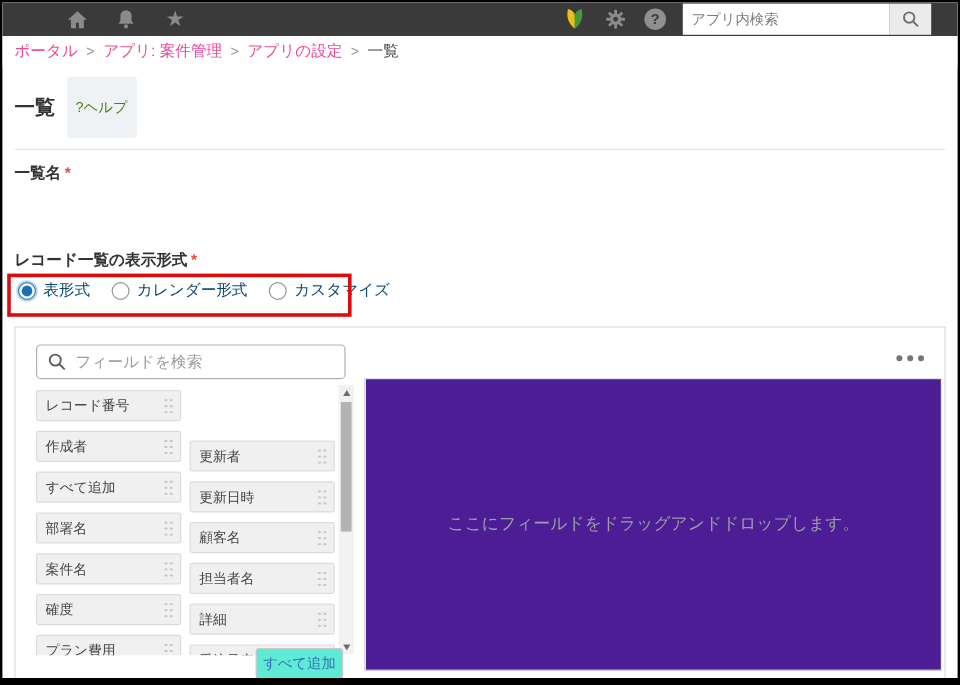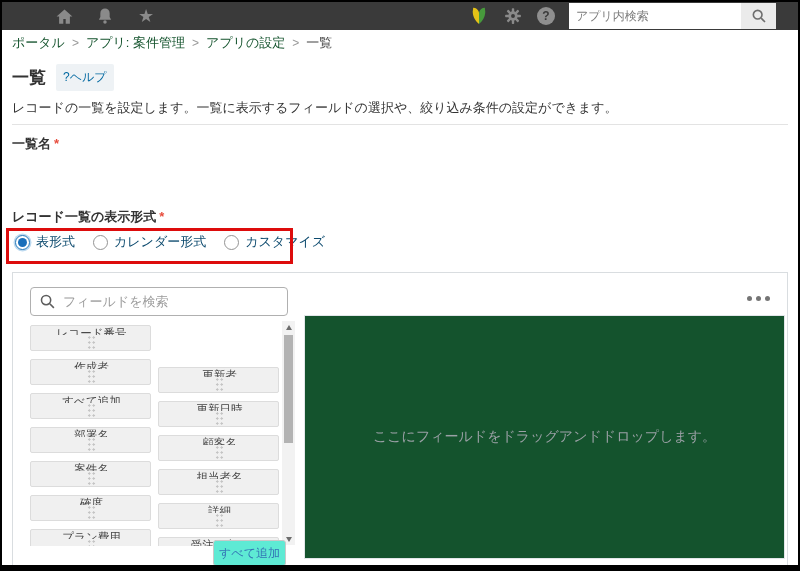--- a/index.html
+++ b/index.html
@@ -21,29 +21,29 @@
   .tb-search { display:flex; height:26px; }
   .tb-search input { width:172px; height:26px; border:none; outline:none; padding:0 7px;
                      font-size:12px; color:#333; background:#fff; font-family:inherit; }
   .tb-search input::placeholder { color:#7c7c7c; opacity:1; }
   .tb-search .sbtn { width:35px; height:26px; background:#ebebeb; border:none; display:flex;
                      align-items:center; justify-content:center; cursor:pointer; }
 
   
   .breadcrumb { position:absolute; top:28px; left:0; right:0; height:26px; padding:0 10px;
                 display:flex; align-items:center; font-size:13px; background:#fff; }
-  .bc-link { color:#14532d; cursor:pointer; text-decoration:none; }
+  .bc-link { color:#ec4899; cursor:pointer; text-decoration:none; }
   .bc-sep { color:#999; margin:0 7px; font-size:12px; }
   .bc-current { color:#444; }
 
   
   .title-row { position:absolute; top:62px; left:10px; display:flex; align-items:center; }
   .page-title { font-size:17px; font-weight:bold; color:#333; }
-  .help-badge { margin-left:10px; background:#eef2f5; color:#0369a1; font-size:12px;
-                padding:5px 7px; border-radius:2px; cursor:pointer; }
+  .help-badge { margin-left:10px; background:#eef2f5; color:#4d7c0f; font-size:12px;
+                padding:17px 7px; border-radius:2px; cursor:pointer; }
   .page-desc { position:absolute; top:97px; left:10px; font-size:13px; color:#333; }
   .divider { position:absolute; top:122px; left:10px; width:776px; border-top:1px solid #e3e3e3; }
 
   
   .fld-label { font-size:13px; font-weight:bold; color:#333; }
   .req { color:#e74c3c; margin-left:3px; font-weight:bold; }
   .lbl-listname { position:absolute; top:133px; left:10px; }
   .listname-input { position:absolute; top:153px; left:10px; width:243px; height:26px;
                     border:1px solid #c6c6c6; border-radius:3px; padding:0 7px; font-size:13px;
                     color:#333; font-family:inherit; }
@@ -65,21 +65,21 @@
                 display:flex; align-items:center; padding:0 8px; gap:7px; }
   .fld-search input { border:none; outline:none; flex:1; font-size:13px; color:#8b5cf6;
                       font-family:inherit; background:transparent; }
   .fld-search input::placeholder { color:#9b9b9b; opacity:1; }
 
   .chips-area { position:absolute; left:17px; top:52px; width:258px; height:221px; overflow:hidden; }
   .chip-col { position:absolute; top:0; display:flex; flex-direction:column; gap:8px; width:121px; }
   .chip-col.c1 { left:0; } .chip-col.c2 { left:128px;margin-top:42px; }
   .chip { height:26px; background:#f0f0f0; border:1px solid #dcdcdc; border-radius:2px;
           display:flex; align-items:center; justify-content:space-between;
-          padding:0 5px 0 7px; cursor:grab;flex-direction:column; }
+          padding:0 5px 0 7px; cursor:grab; }
   .chip-label { font-size:11.5px; color:#444; white-space:nowrap; overflow:hidden; }
   .drag-handle { width:9px; height:15px; flex:none;
                  background-image:radial-gradient(circle,#c4c4c4 1.1px,transparent 1.3px);
                  background-size:4.5px 5px; }
 
   .scrollbar { position:absolute; left:269px; top:48px; width:13px; height:224px;
                background:#f2f2f2; }
   .sb-up, .sb-down { position:absolute; left:0; width:13px; height:12px; display:flex;
                      align-items:center; justify-content:center; cursor:pointer; }
   .sb-up { top:0; } .sb-down { bottom:0; }
@@ -87,21 +87,21 @@
             border-bottom:5px solid #6d6d6d; }
   .tri-down { width:0; height:0; border-left:3.5px solid transparent; border-right:3.5px solid transparent;
               border-top:5px solid #6d6d6d; }
   .sb-thumb { position:absolute; left:2px; top:14px; width:9px; height:108px; background:#b3b3b3; cursor:pointer; }
 
   .add-all-btn { position:absolute; left:200px; top:267px; width:73px; height:26px;
                  background:#5eead4; border:1px solid #c9c9c9; border-radius:3px;
                  color:#3373b5; font-size:12px; font-family:inherit; cursor:pointer; }
 
   .dropzone { position:absolute; left:291px; top:42px; width:481px; height:244px;
-              background:#14532d; border:1px solid #e2e6e9;
+              background:#4c1d95; border:1px solid #e2e6e9;
               display:flex; align-items:center; justify-content:center; }
   .dropzone-text { color:#9aa0a5; font-size:14px; }
 
   .more-menu { position:absolute; right:14px; top:20px; display:flex; gap:4px; cursor:pointer; padding:3px; }
   .more-menu i { width:5px; height:5px; border-radius:50%; background:#757575; }
 </style>
 </head>
 <body>
 
 <div class="frame">
@@ -169,21 +169,20 @@
     <span class="bc-sep">&gt;</span>
     <a class="bc-link">アプリの設定</a>
     <span class="bc-sep">&gt;</span>
     <span class="bc-current">一覧</span>
   </div>
 
   <div class="title-row">
     <span class="page-title">一覧</span>
     <span class="help-badge">?ヘルプ</span>
   </div>
-  <div class="page-desc">レコードの一覧を設定します。一覧に表示するフィールドの選択や、絞り込み条件の設定ができます。</div>
   <div class="divider"></div>
 
   <div class="fld-label lbl-listname">
     <span>一覧名</span><span class="req">*</span>
   </div>
 
   <div class="fld-label lbl-format">
     <span>レコード一覧の表示形式</span><span class="req">*</span>
   </div>
   <div class="radio-row">

